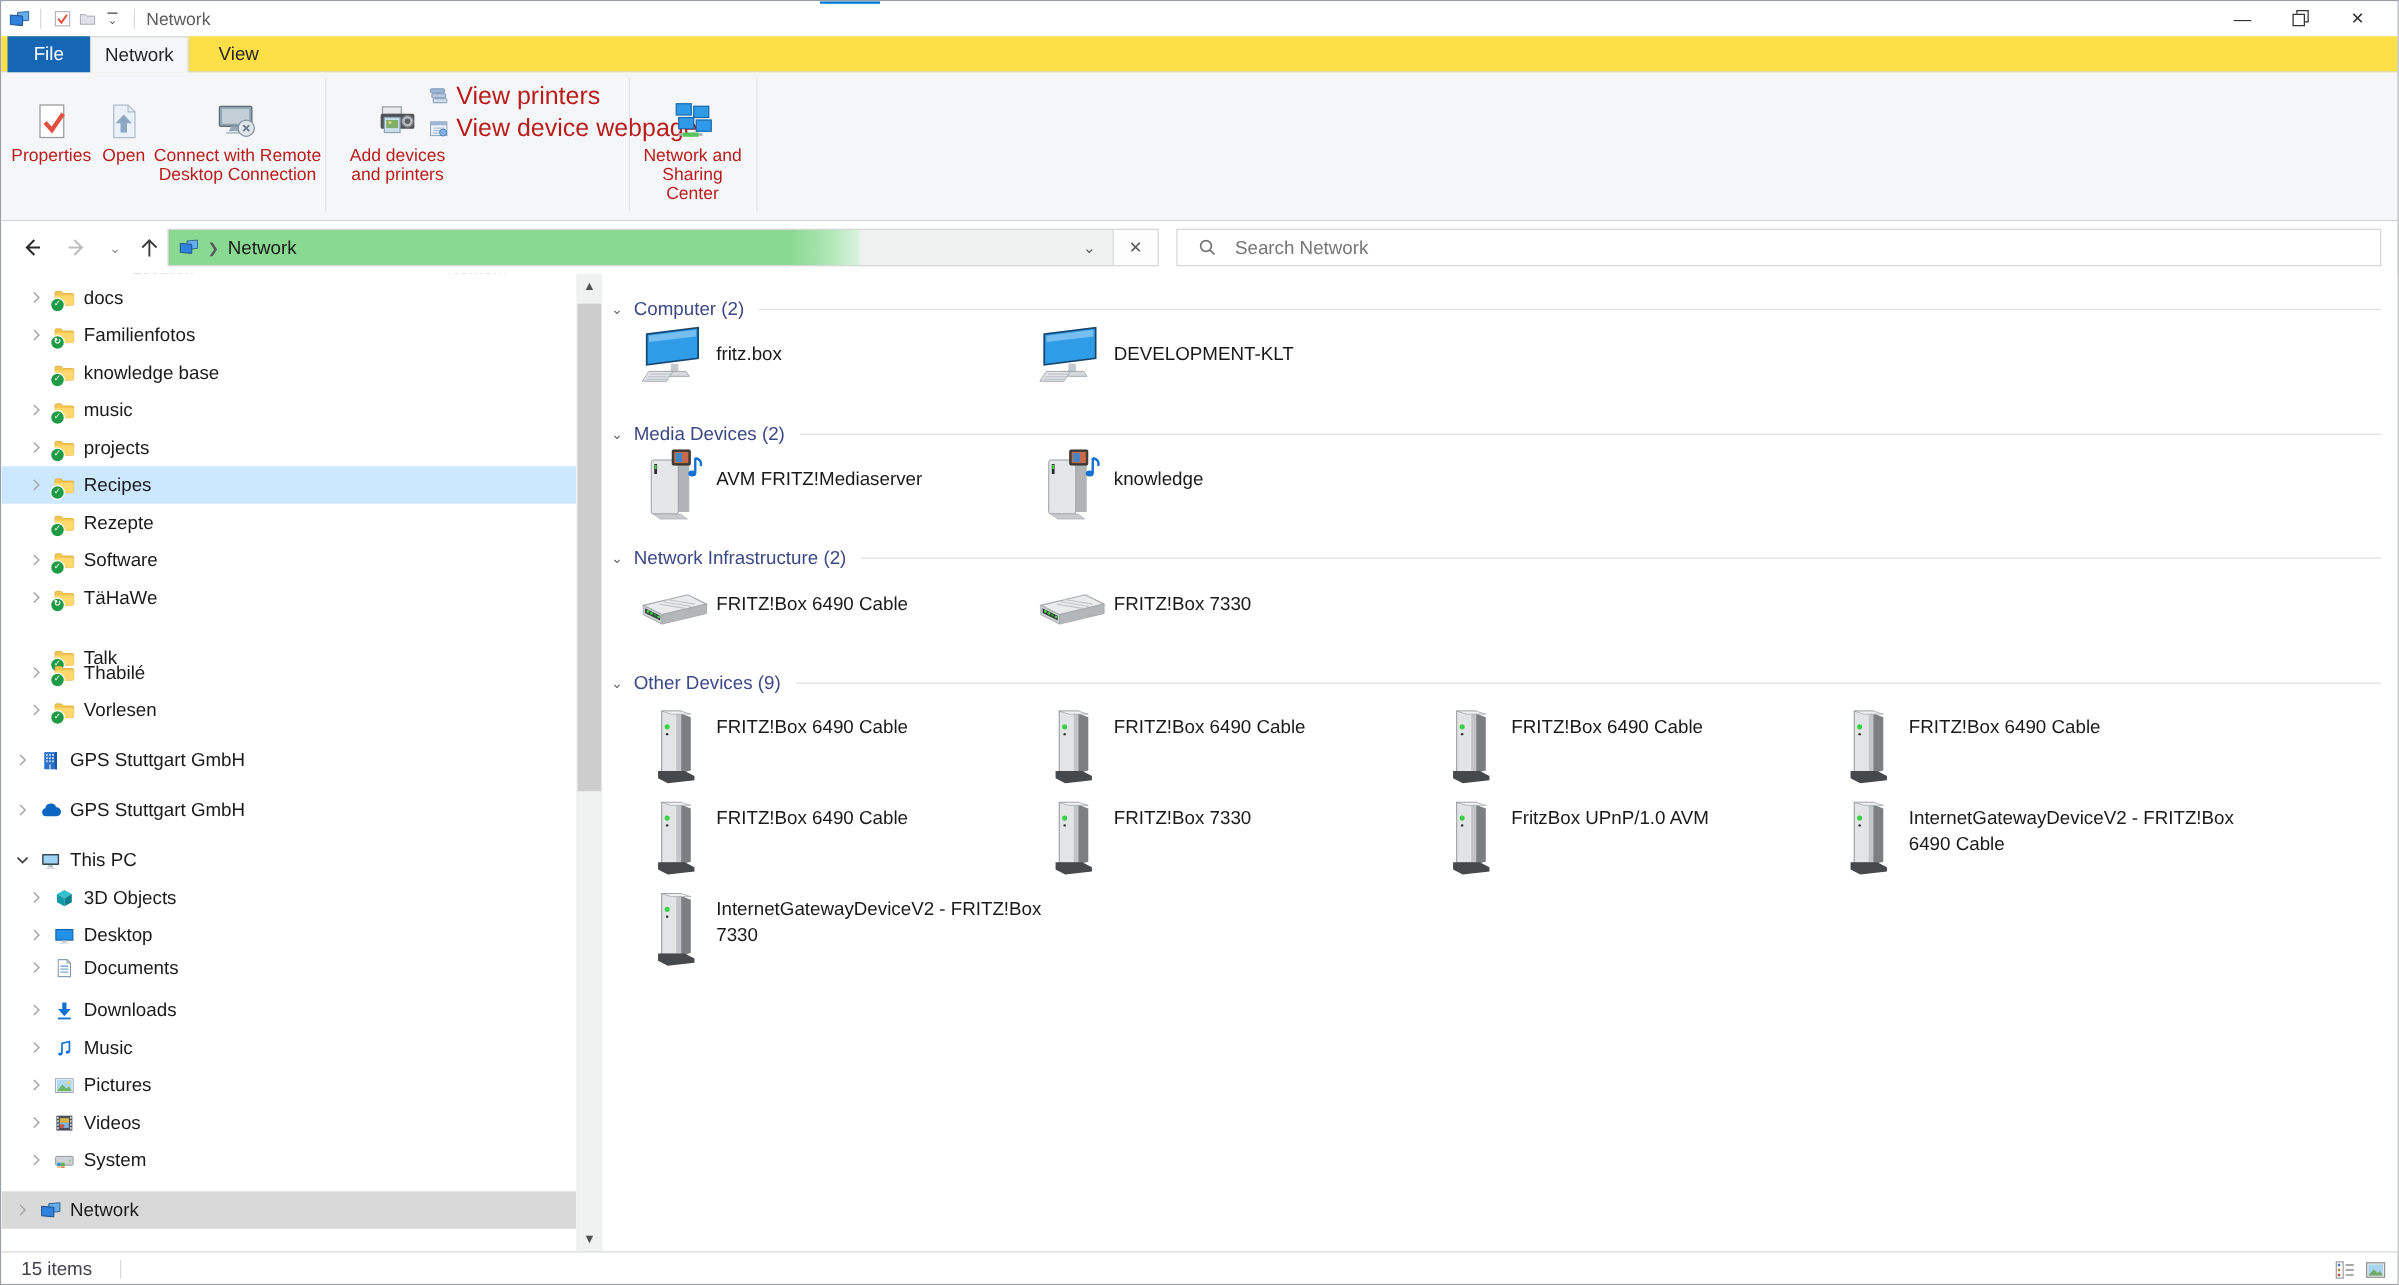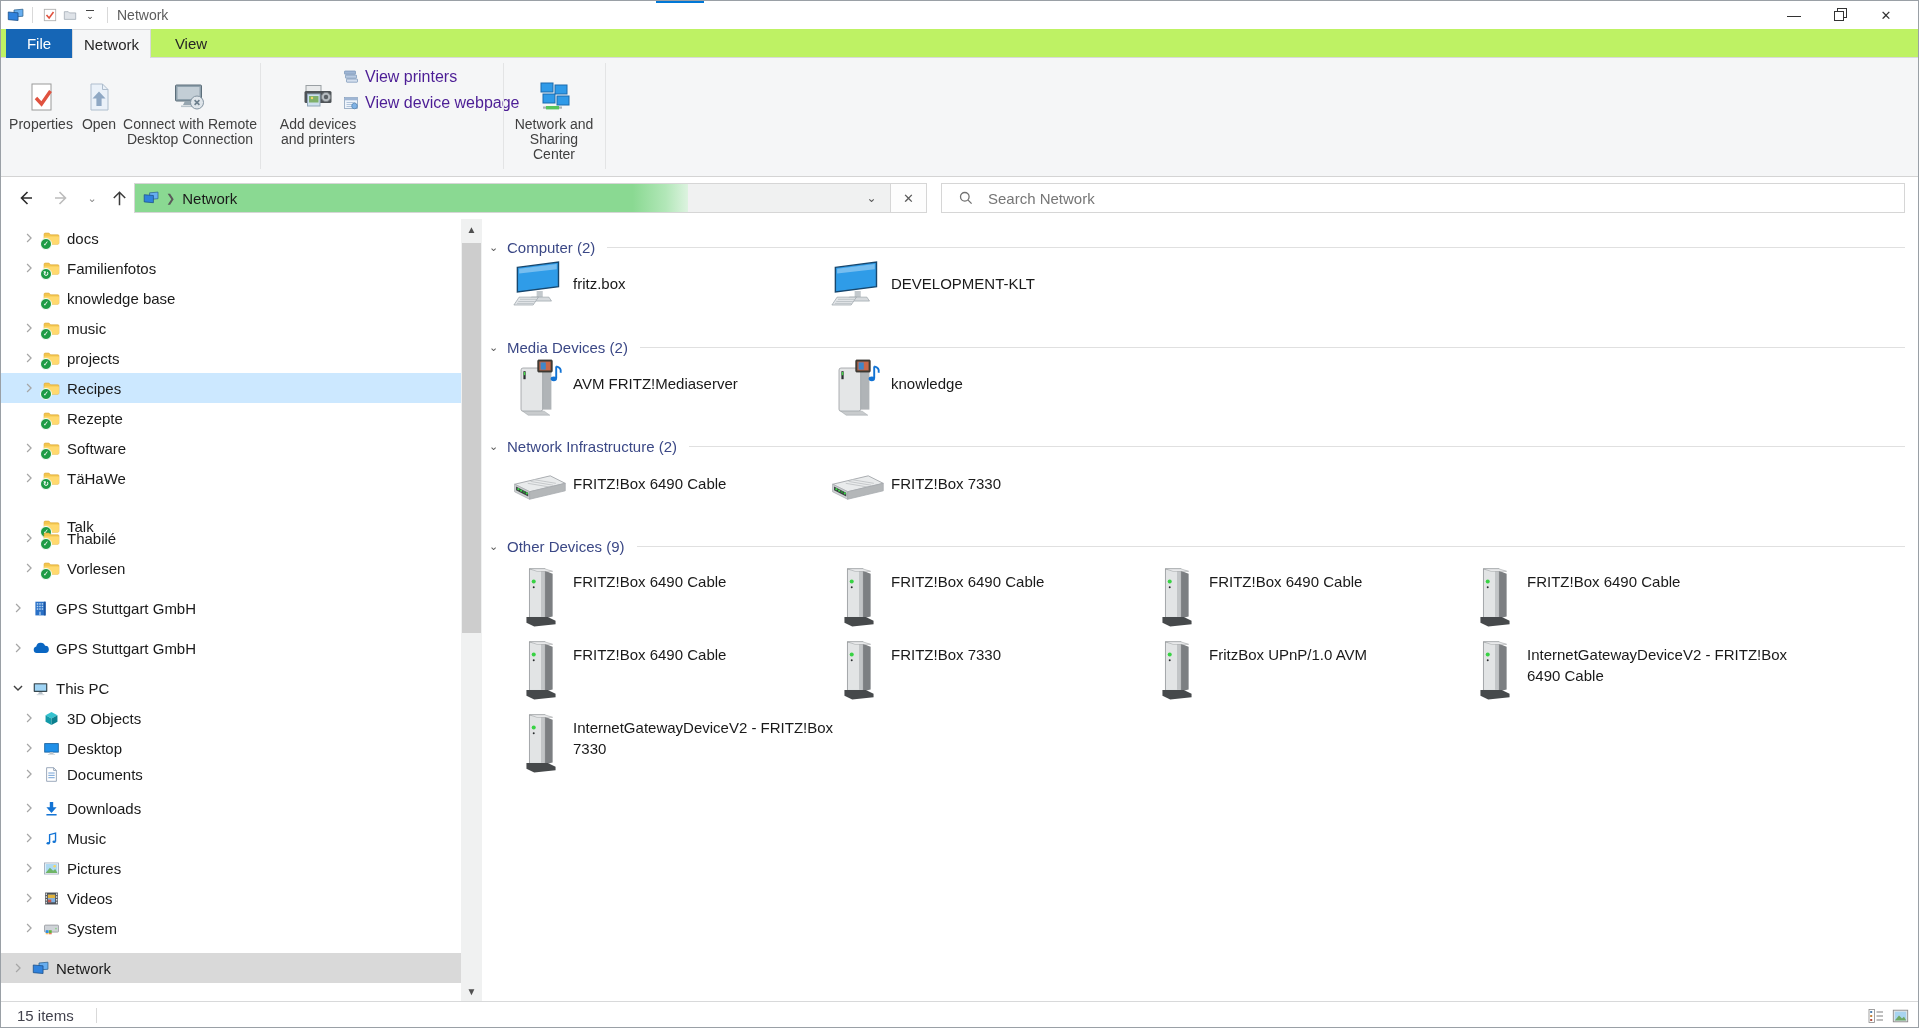--- a/index.html
+++ b/index.html
@@ -16,36 +16,36 @@
   .qat .chev-sm{font-size:9px;color:#444;line-height:1;border-top:1px solid #444;padding-top:1px;}
   .win-title{color:#5c5c5c;font-size:14px;margin-left:2px;}
   .winctl{position:absolute;top:0;right:9px;height:28px;display:flex;}
   .winctl .wbtn{width:46px;height:28px;display:flex;align-items:center;justify-content:center;color:#333;}
   .wmin{font-size:14px;}
   .wrest{position:relative;width:10px;height:10px;}
   .wrest::before{content:"";position:absolute;left:2px;top:-2px;width:8px;height:8px;border:1px solid #333;background:#fff;}
   .wrest::after{content:"";position:absolute;left:-1px;top:1px;width:8px;height:8px;border:1px solid #333;background:#fff;}
   .wclose{font-size:13px;}
   
-  .tabrow{position:absolute;left:0;top:28px;width:100%;height:29px;background:#bef264;border-bottom:1px solid #d8d9da;box-sizing:border-box;text-align:right;}
+  .tabrow{position:absolute;left:0;top:28px;width:100%;height:29px;background:#fde047;border-bottom:1px solid #d8d9da;box-sizing:border-box;text-align:right;}
   .tab{position:absolute;top:0;height:29px;display:flex;align-items:center;justify-content:center;font-size:15px;}
   .tab-file{left:5px;width:66px;background:#1666b6;color:#fff;}
   .tab-active{left:71px;width:79px;background:#f5f6f7;color:#262626;border:1px solid #d8d9da;border-bottom:none;box-sizing:border-box;height:29px;}
   .tab-plain{left:150px;width:80px;color:#262626;}
   .ribbon-min{position:absolute;top:36px;right:33px;color:#5f6f7f;font-size:12px;transform:scaleX(1.4);}
   .help-btn{position:absolute;top:33px;right:5px;width:20px;height:20px;border-radius:50%;background:#1f79d2;color:#fff;
             display:flex;align-items:center;justify-content:center;font-size:13px;font-weight:bold;}
   
   .ribbon{position:absolute;left:0;top:57px;width:100%;height:119px;background:#f5f6f7;border-bottom:1px solid #d4d4d4;box-sizing:border-box;}
   .rdiv{position:absolute;top:5px;height:106px;width:1px;background:#e3e4e5;}
   .bigbtn{position:absolute;top:3px;display:flex;flex-direction:column;align-items:center;}
   .bigbtn .bicon{height:52px;display:flex;align-items:flex-end;justify-content:center;}
-  .bigbtn .blabel{margin-top:4px;text-align:center;font-size:14px;line-height:15px;color:#404040;}
+  .bigbtn .blabel{margin-top:4px;text-align:center;font-size:14px;line-height:15px;color:#b91c1c;}
   .smallbtn{position:absolute;display:flex;align-items:center;height:24px;}
-  .smallbtn .slbl{margin-left:6px;font-size:16px;color:#4c1d95;}
+  .smallbtn .slbl{margin-left:6px;font-size:20px;color:#b91c1c;}
   .grouplabel{position:absolute;top:149px;text-align:center;font-size:13px;color:#5d5d5d;}
   
   .navbar{position:absolute;left:0;top:176px;width:100%;height:42px;background:#fff;}
   .navarrow{position:absolute;top:0;height:42px;display:flex;align-items:center;justify-content:center;}
   .addr{position:absolute;left:133px;top:6px;width:793px;height:30px;border:1px solid #d6d6d6;background:#f0f1f1;box-sizing:border-box;}
   .addr-green{position:absolute;left:0;top:0;height:100%;width:553px;
       background:linear-gradient(90deg,#8ad992 0%,#8ad992 90%,#b2e7b8 96%,#ddf3e0 100%);}
   .addr-inner{position:absolute;left:8px;top:0;height:100%;display:flex;align-items:center;z-index:2;}
   .addr-crumb-chev{color:#5a5a5a;font-size:11px;margin:0 7px;}
   .addr-dd{position:absolute;right:37px;top:0;width:35px;height:100%;display:flex;align-items:center;justify-content:center;color:#5a5a5a;font-size:12px;z-index:2;}

